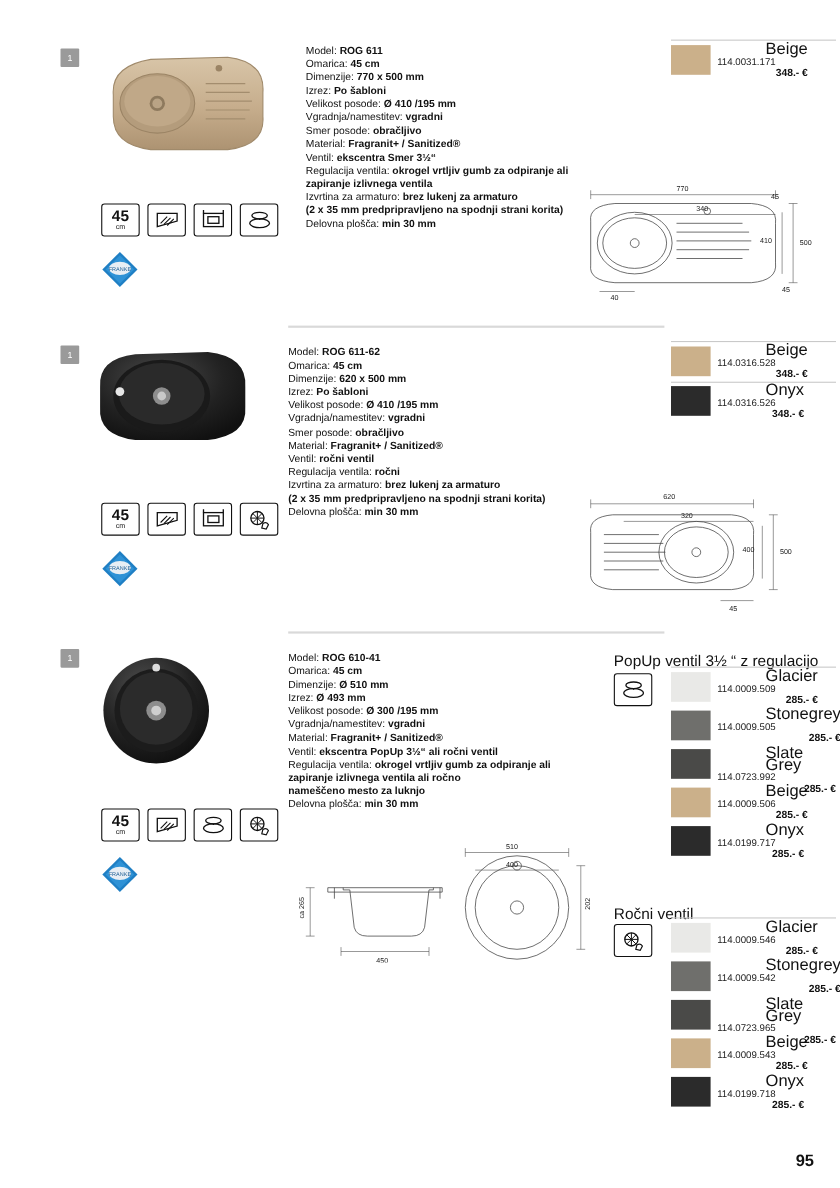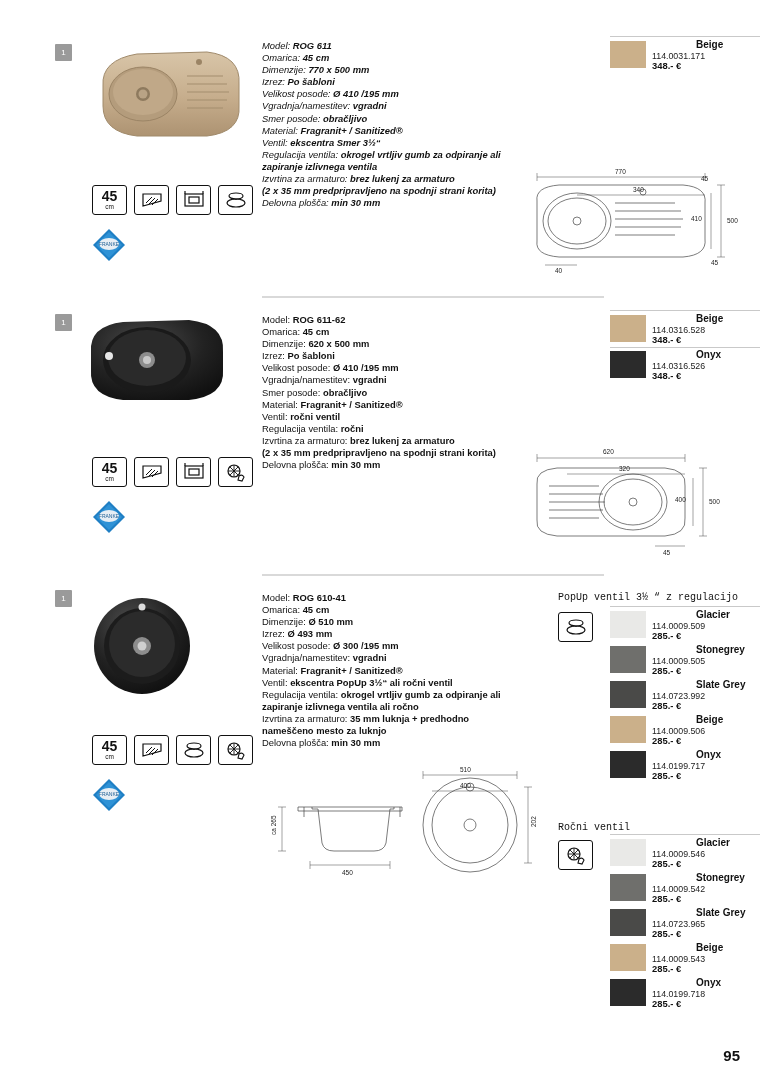--- a/index.html
+++ b/index.html
@@ -26,24 +26,24 @@
   
   .spec { position:absolute; font-size:9.4px; line-height:12.1px; color:#111; width:290px; }
   .spec div { white-space: nowrap; }
   .spec b { font-weight:bold; }
 
   
   .colors { position:absolute; width:150px; }
   .chipline { position:relative; height:33px; margin-bottom:2px; }
   .chip { position:absolute; left:0; top:1px; width:36px; height:27px; }
   .chiptxt { position:absolute; left:42px; top:0px; font-size:9px; line-height:10.5px; }
-  .chiptxt .nm { font-weight:bold; font-size:10px;padding-left:44px; }
+  .chiptxt .nm { font-weight:normal; font-size:15px;padding-left:44px; }
   .chiptxt .code { color:#222; font-size:8.8px; }
-  .chiptxt .price { font-weight:bold; font-size:9.4px; }
-  .colhdr { position:absolute; font-size:10px; color:#111;font-family:Liberation Mono, monospace; }
+  .chiptxt .price { font-weight:bold; font-size:9.4px;text-align:right; }
+  .colhdr { position:absolute; font-size:14px; color:#111; }
   .coltop-sep { position:absolute; height:1px; background:#c9c9c9; width:150px; }
 
   
   .iconrow { position:absolute; display:flex; gap:7px; }
   .ibox { width:35px; height:30px; border:1.3px solid #111; border-radius:3px;
           display:flex; align-items:center; justify-content:center; background:#fff; }
   .ibox.n45 { flex-direction:column; gap:0; }
   .n45 .big { font-size:14px; font-weight:bold; line-height:13px; }
   .n45 .sm { font-size:6.5px; line-height:7px; }
   .gbadge { position:absolute; width:34px; height:34px; }
@@ -84,21 +84,21 @@
           <path d="M92 36 L128 36"></path>
             <path d="M92 44 L132 44"></path>
             <path d="M92 52 L134 52"></path>
             <path d="M92 60 L132 60"></path>
             <path d="M92 68 L128 68"></path>
         </g>
         <circle cx="104" cy="22" r="3" fill="#9b8465"></circle>
       </svg>
     </div>
 
-    <div class="spec" style="left:262px; top:40px; width:300px;font-style:italic;">
+    <div class="spec" style="left:278px; top:40px; width:300px;">
       <div><span>Model: </span><b>ROG 611</b></div>
       <div><span>Omarica: </span><b>45 cm</b></div>
       <div><span>Dimenzije: </span><b>770 x 500 mm</b></div>
       <div><span>Izrez: </span><b>Po šabloni</b></div>
       <div><span>Velikost posode: </span><b>Ø 410 /195 mm</b></div>
       <div><span>Vgradnja/namestitev: </span><b>vgradni</b></div>
       <div><span>Smer posode: </span><b>obračljivo</b></div>
       <div><span>Material: </span><b>Fragranit+ / Sanitized®</b></div>
       <div><span>Ventil: </span><b>ekscentra Smer 3½“</b></div>
       <div><span>Regulacija ventila: </span><b>okrogel vrtljiv gumb za odpiranje ali</b></div>
@@ -346,21 +346,20 @@
       <div><span>Model: </span><b>ROG 610-41</b></div>
       <div><span>Omarica: </span><b>45 cm</b></div>
       <div><span>Dimenzije: </span><b>Ø 510 mm</b></div>
       <div><span>Izrez: </span><b>Ø 493 mm</b></div>
       <div><span>Velikost posode: </span><b>Ø 300 /195 mm</b></div>
       <div><span>Vgradnja/namestitev: </span><b>vgradni</b></div>
       <div><span>Material: </span><b>Fragranit+ / Sanitized®</b></div>
       <div><span>Ventil: </span><b>ekscentra PopUp 3½“ ali ročni ventil</b></div>
       <div><span>Regulacija ventila: </span><b>okrogel vrtljiv gumb za odpiranje ali</b></div>
       <div><b>zapiranje izlivnega ventila ali ročno</b></div>
-      <div><span>Izvrtina za armaturo: </span><b>35 mm luknja + predhodno</b></div>
       <div><b>nameščeno mesto za luknjo</b></div>
       <div><span>Delovna plošča: </span><b>min 30 mm</b></div>
     </div>
 
     <div class="iconrow" style="left:92px; top:735px;">
       <div class="ibox n45">
         <span class="big">45</span>
         <span class="sm">cm</span>
       </div>
       <div class="ibox">

